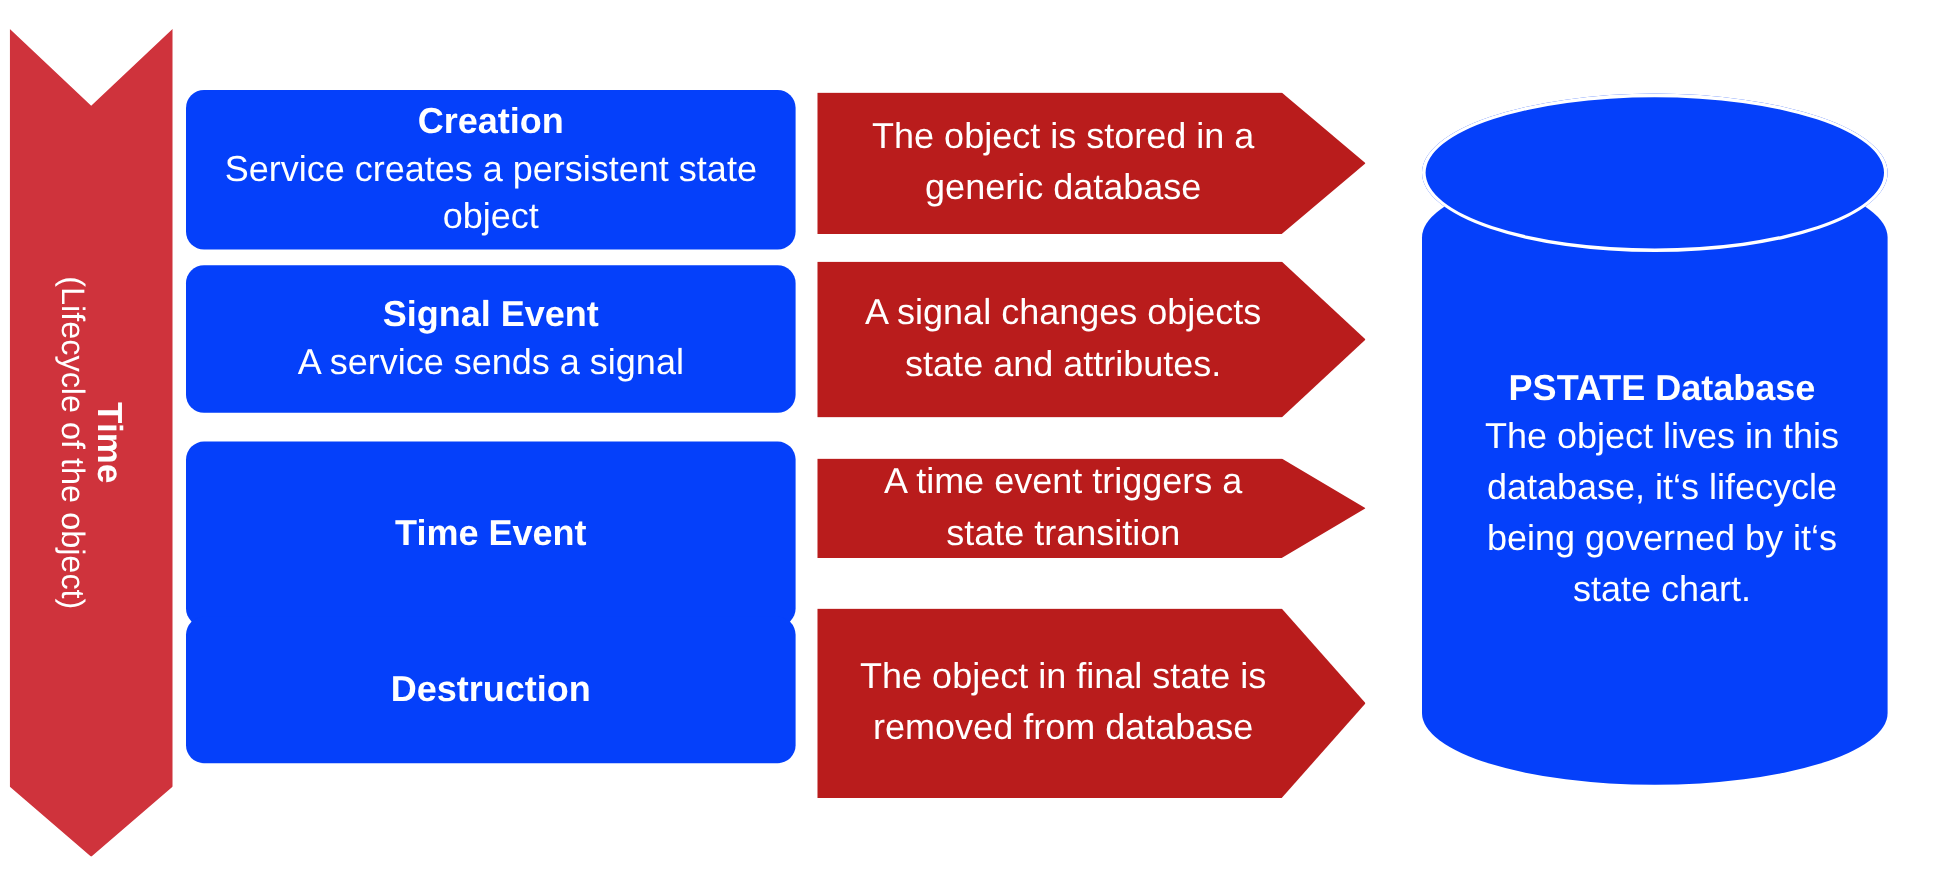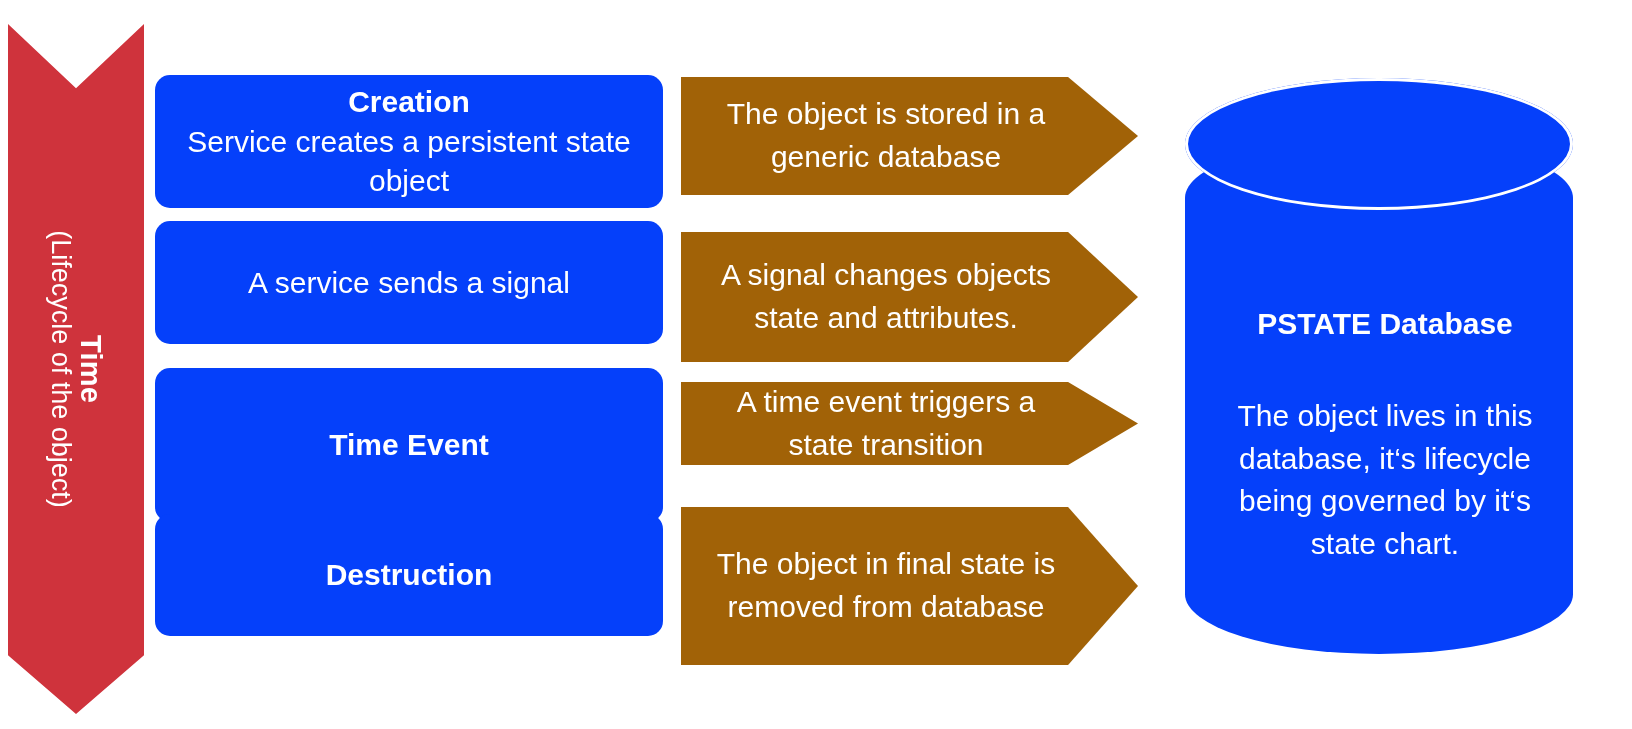--- a/index.html
+++ b/index.html
@@ -92,21 +92,21 @@
   .stage-desc {
     font-size: 30px;
     font-weight: normal;
     line-height: 1.32;
   }
 
   .callout {
     position: absolute;
     left: 681px;
     width: 457px;
-    background: #a16207;
+    background: #b91c1c;
     color: #ffffff;
     display: flex;
     align-items: center;
     justify-content: center;
     text-align: center;
     box-sizing: border-box;
     clip-path: polygon(0 0, 84.7% 0, 100% 50%, 84.7% 100%, 0 100%);
     padding-right: 70px;
     padding-left: 23px;
   }
@@ -171,21 +171,20 @@
   }
   .db-title {
     font-size: 30px;
     font-weight: bold;
     line-height: 1.3;
   }
   .db-desc {
     font-size: 30px;
     font-weight: normal;
     line-height: 1.42;
-    margin-top: 52px;
   }
 </style>
 </head>
 <body>
 
 <div id="canvas">
 
   <div class="time-arrow">
     <div class="time-arrow-shape"></div>
     <div class="time-arrow-text">
@@ -199,23 +198,24 @@
       <span class="stage-title">Creation</span>
       <span class="stage-desc">Service creates a persistent state object</span>
     </div>
     <div class="callout" style="top:77px; height:118px;">
       <span class="callout-text">The object is stored in a generic database</span>
     </div>
   </div>
 
   <div class="row">
     <div class="stage-box" style="top:221px; height:123px;">
+      <span class="stage-title">Signal Event</span>
       <span class="stage-desc">A service sends a signal</span>
     </div>
-    <div class="callout" style="top:232px; height:130px;">
+    <div class="callout" style="top:218px; height:130px;">
       <span class="callout-text">A signal changes objects state and attributes.</span>
     </div>
   </div>
 
   <div class="row">
     <div class="stage-box" style="top:368px; height:154px;">
       <span class="stage-title">Time Event</span>
       <span class="stage-desc"></span>
     </div>
     <div class="callout" style="top:382px; height:83px;">

